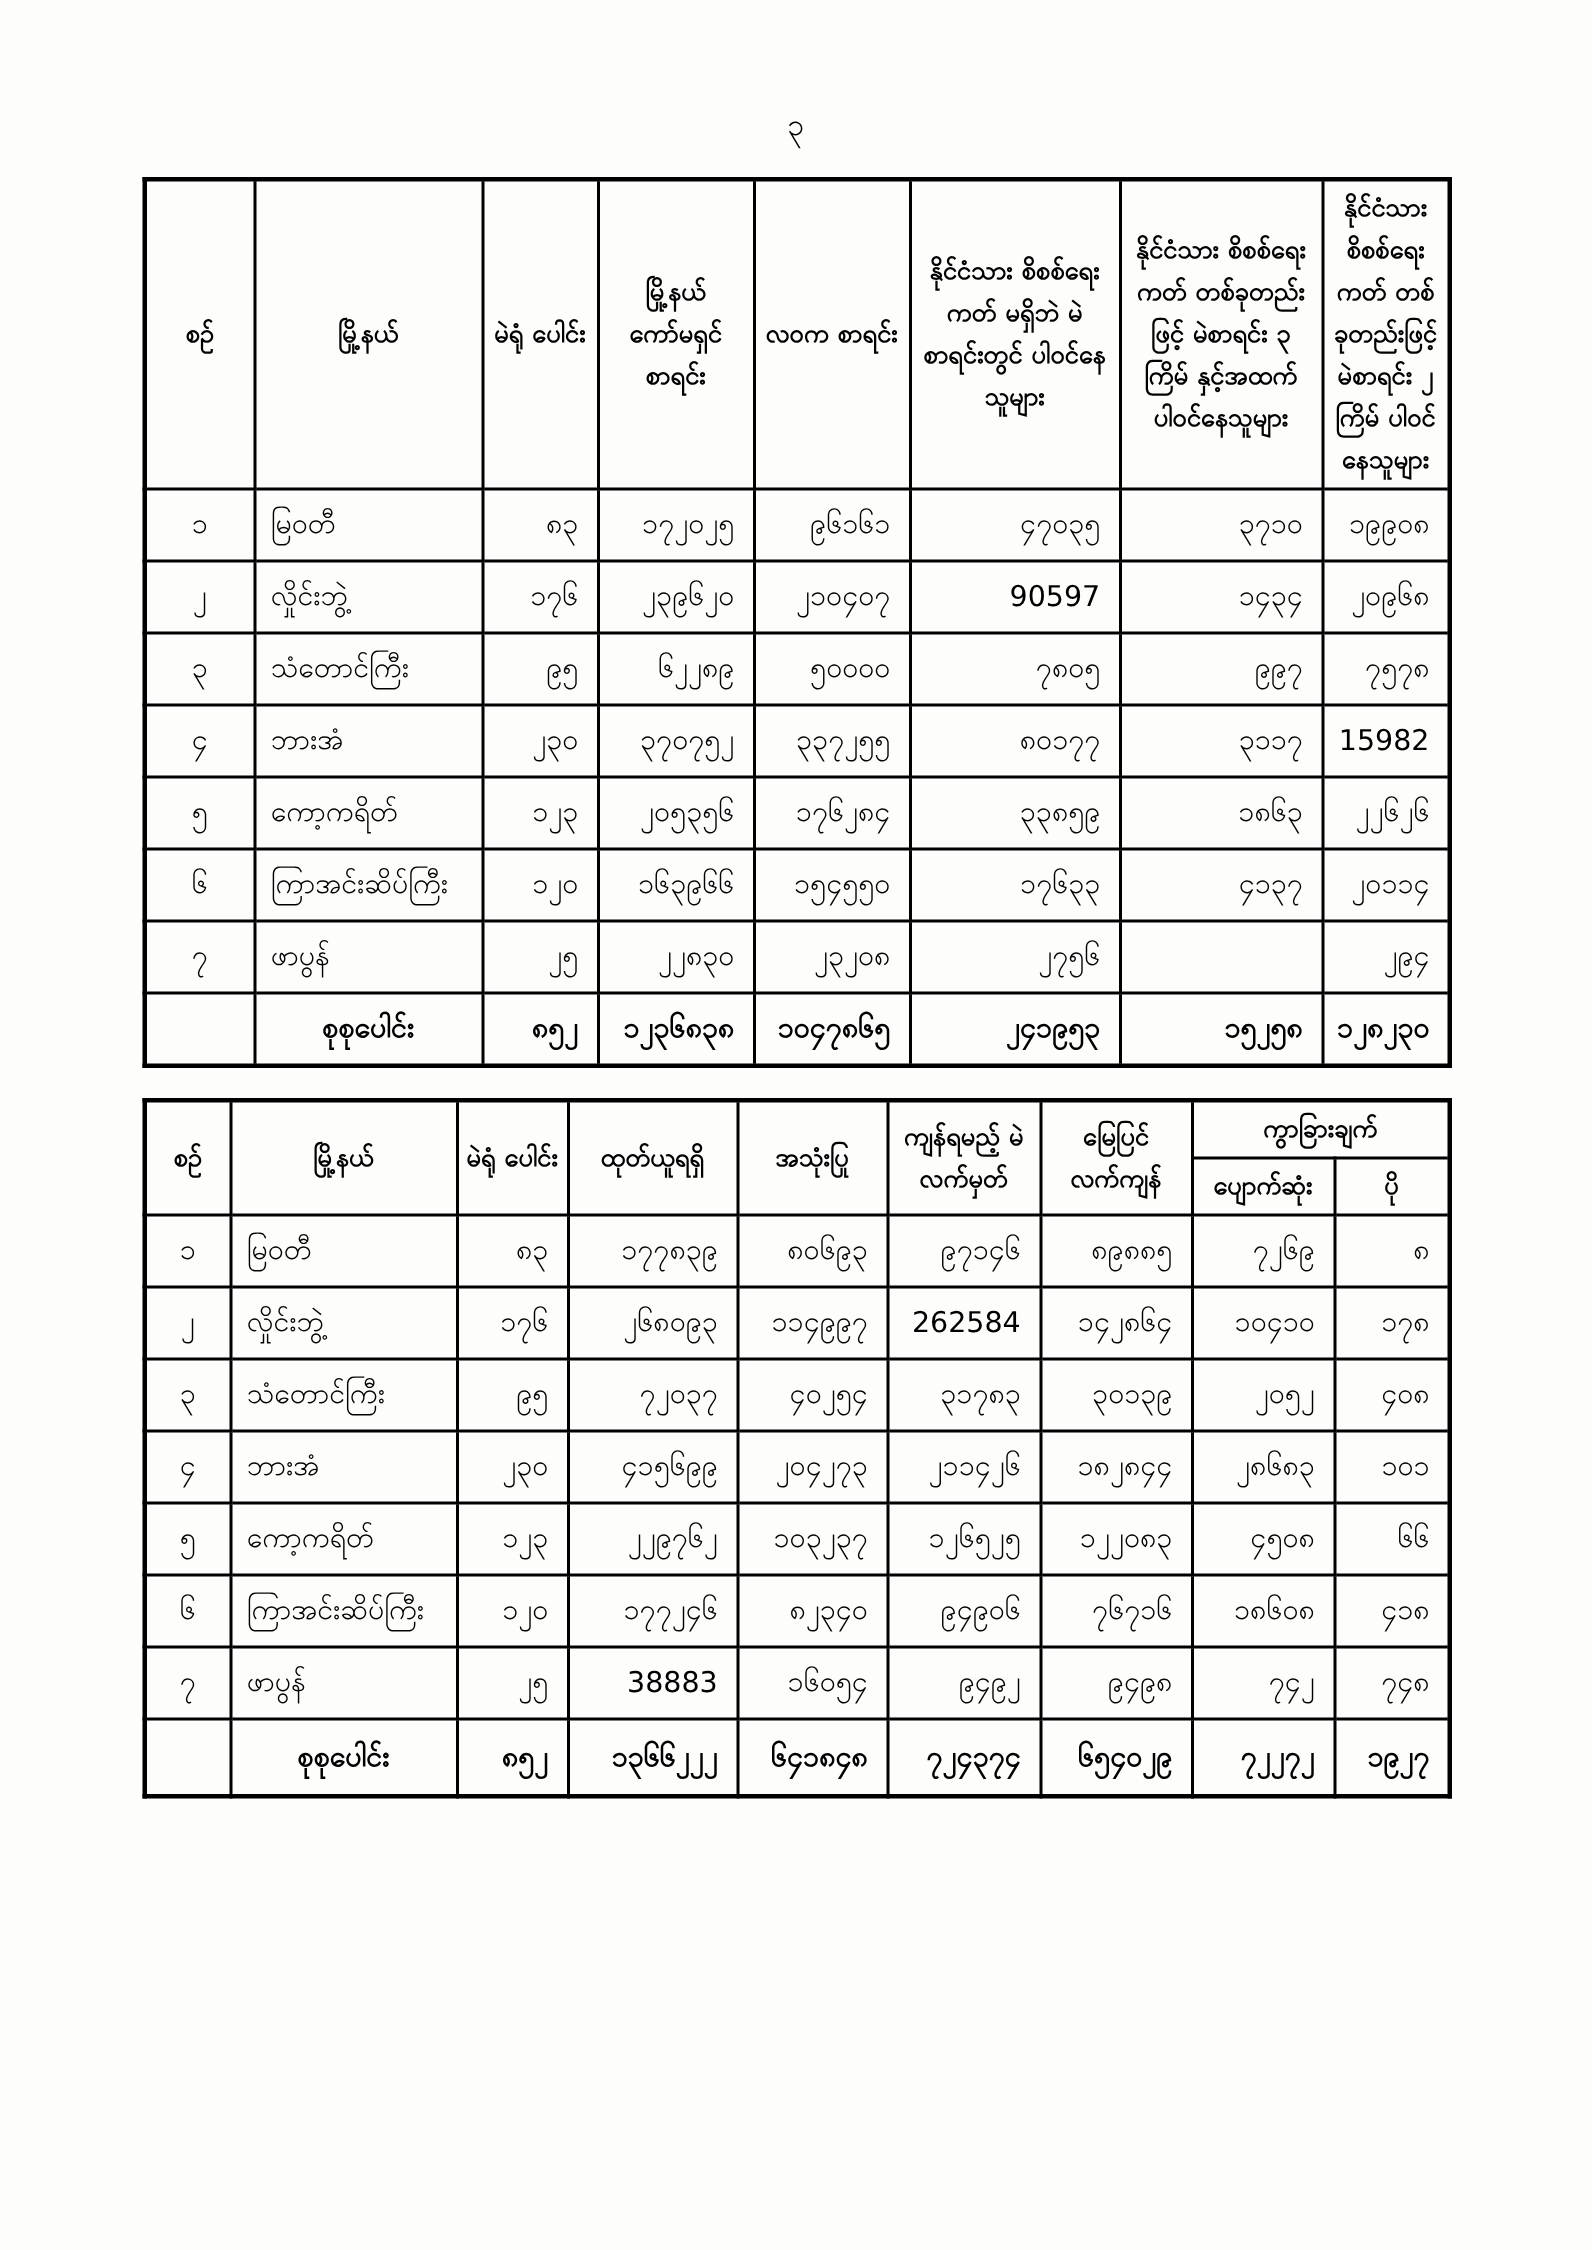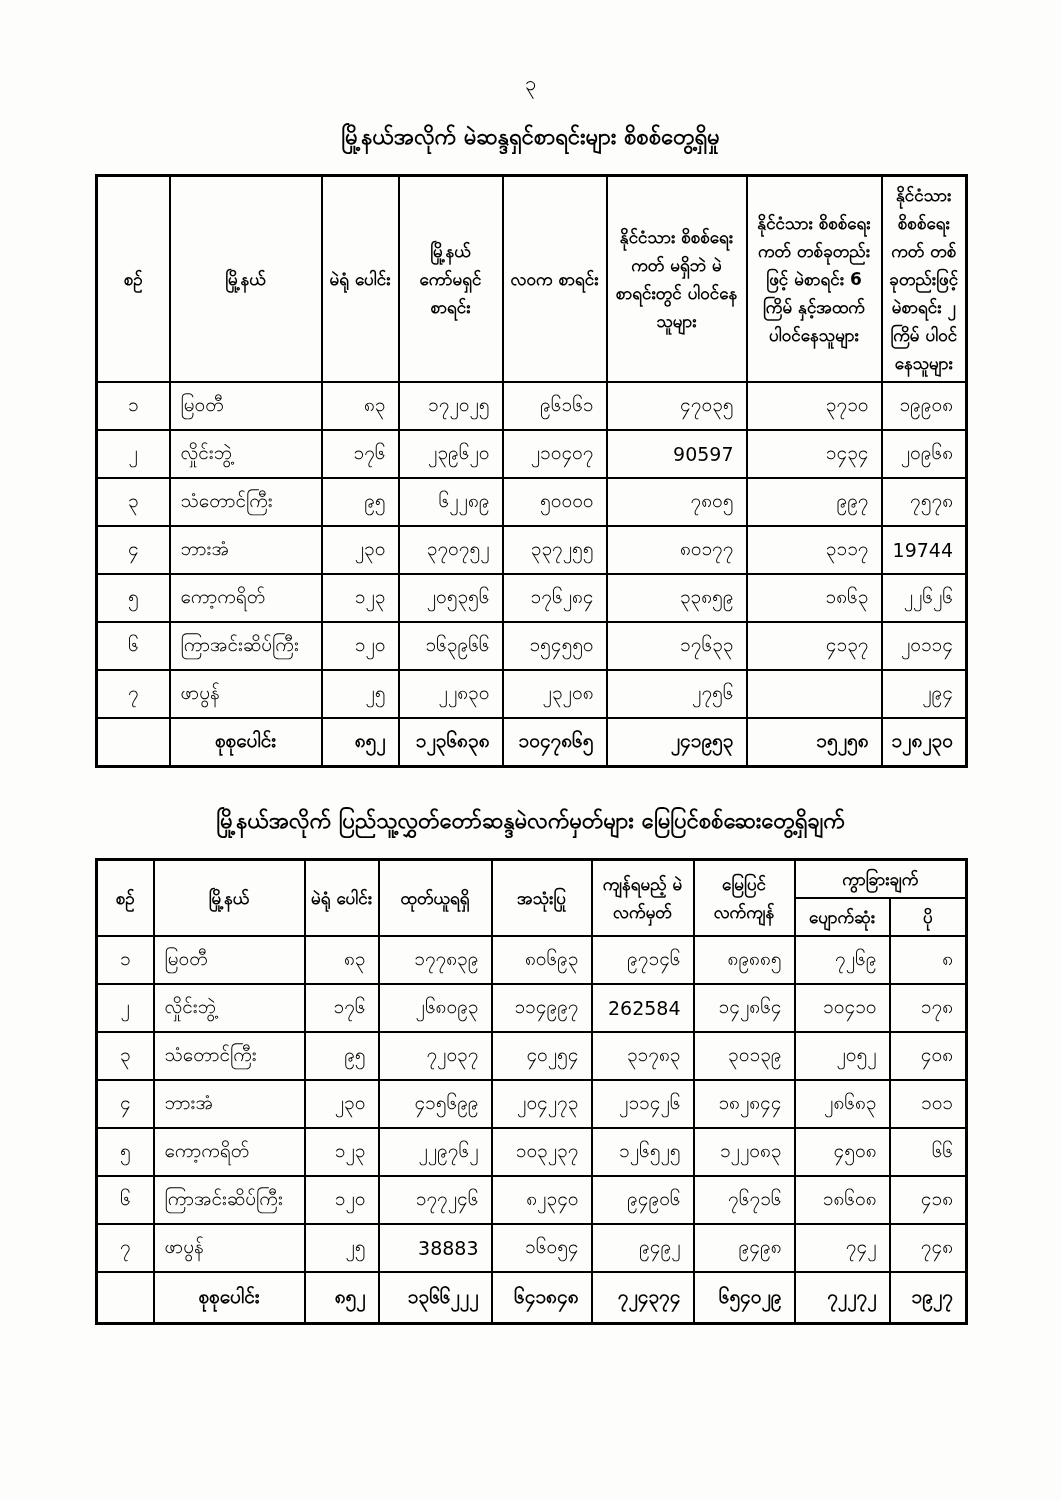--- a/index.html
+++ b/index.html
@@ -37,42 +37,41 @@
   .t2 tr.total td{height:52px;}
   .sec2-title{margin-top:36px;}
 </style>
 </head>
 <body>
 
 <div class="page">
 
   <div class="page-num">၃</div>
 
-  <div class="doc-title">မြို့နယ်အလိုက် မဲဆန္ဒရှင်စာရင်းများ စိစစ်တွေ့ရှိမှု</div>
 
   <table class="t1">
     <colgroup>
       <col style="width:73px">
         <col style="width:152px">
         <col style="width:77px">
       <col style="width:104px">
         <col style="width:104px">
         <col style="width:140px">
       <col style="width:135px">
         <col style="width:85px">
     </colgroup>
     <thead>
       <tr>
         <th>စဉ်</th>
         <th>မြို့နယ်</th>
         <th>မဲရုံ ပေါင်း</th>
         <th>မြို့နယ် ကော်မရှင် စာရင်း</th>
         <th>လဝက စာရင်း</th>
         <th>နိုင်ငံသား စိစစ်ရေးကတ် မရှိဘဲ မဲစာရင်းတွင် ပါဝင်နေသူများ</th>
-        <th>နိုင်ငံသား စိစစ်ရေးကတ် တစ်ခုတည်းဖြင့် မဲစာရင်း 6 ကြိမ် နှင့်အထက် ပါဝင်နေသူများ</th>
+        <th>နိုင်ငံသား စိစစ်ရေးကတ် တစ်ခုတည်းဖြင့် မဲစာရင်း ၃ ကြိမ် နှင့်အထက် ပါဝင်နေသူများ</th>
         <th>နိုင်ငံသား စိစစ်ရေးကတ် တစ်ခုတည်းဖြင့် မဲစာရင်း ၂ ကြိမ် ပါဝင်နေသူများ</th>
       </tr>
     </thead>
     <tbody>
         <tr>
           <td>၁</td>
           <td>မြဝတီ</td>
           <td>၈၃</td>
           <td>၁၇၂၀၂၅</td>
           <td>၉၆၁၆၁</td>
@@ -101,21 +100,21 @@
           <td>၇၅၇၈</td>
         </tr>
         <tr>
           <td>၄</td>
           <td>ဘားအံ</td>
           <td>၂၃၀</td>
           <td>၃၇၀၇၅၂</td>
           <td>၃၃၇၂၅၅</td>
           <td>၈၀၁၇၇</td>
           <td>၃၁၁၇</td>
-          <td>19744</td>
+          <td>15982</td>
         </tr>
         <tr>
           <td>၅</td>
           <td>ကော့ကရိတ်</td>
           <td>၁၂၃</td>
           <td>၂၀၅၃၅၆</td>
           <td>၁၇၆၂၈၄</td>
           <td>၃၃၈၅၉</td>
           <td>၁၈၆၃</td>
           <td>၂၂၆၂၆</td>
@@ -146,21 +145,20 @@
           <td>၈၅၂</td>
           <td>၁၂၃၆၈၃၈</td>
           <td>၁၀၄၇၈၆၅</td>
           <td>၂၄၁၉၅၃</td>
           <td>၁၅၂၅၈</td>
           <td>၁၂၈၂၃၀</td>
         </tr>
       </tbody>
   </table>
 
-  <div class="doc-title sec2-title">မြို့နယ်အလိုက် ပြည်သူ့လွှတ်တော်ဆန္ဒမဲလက်မှတ်များ မြေပြင်စစ်ဆေးတွေ့ရှိချက်</div>
 
   <table class="t2">
     <colgroup>
       <col style="width:57px">
         <col style="width:151px">
         <col style="width:74px">
       <col style="width:113px">
         <col style="width:100px">
         <col style="width:102px">
       <col style="width:101px">

